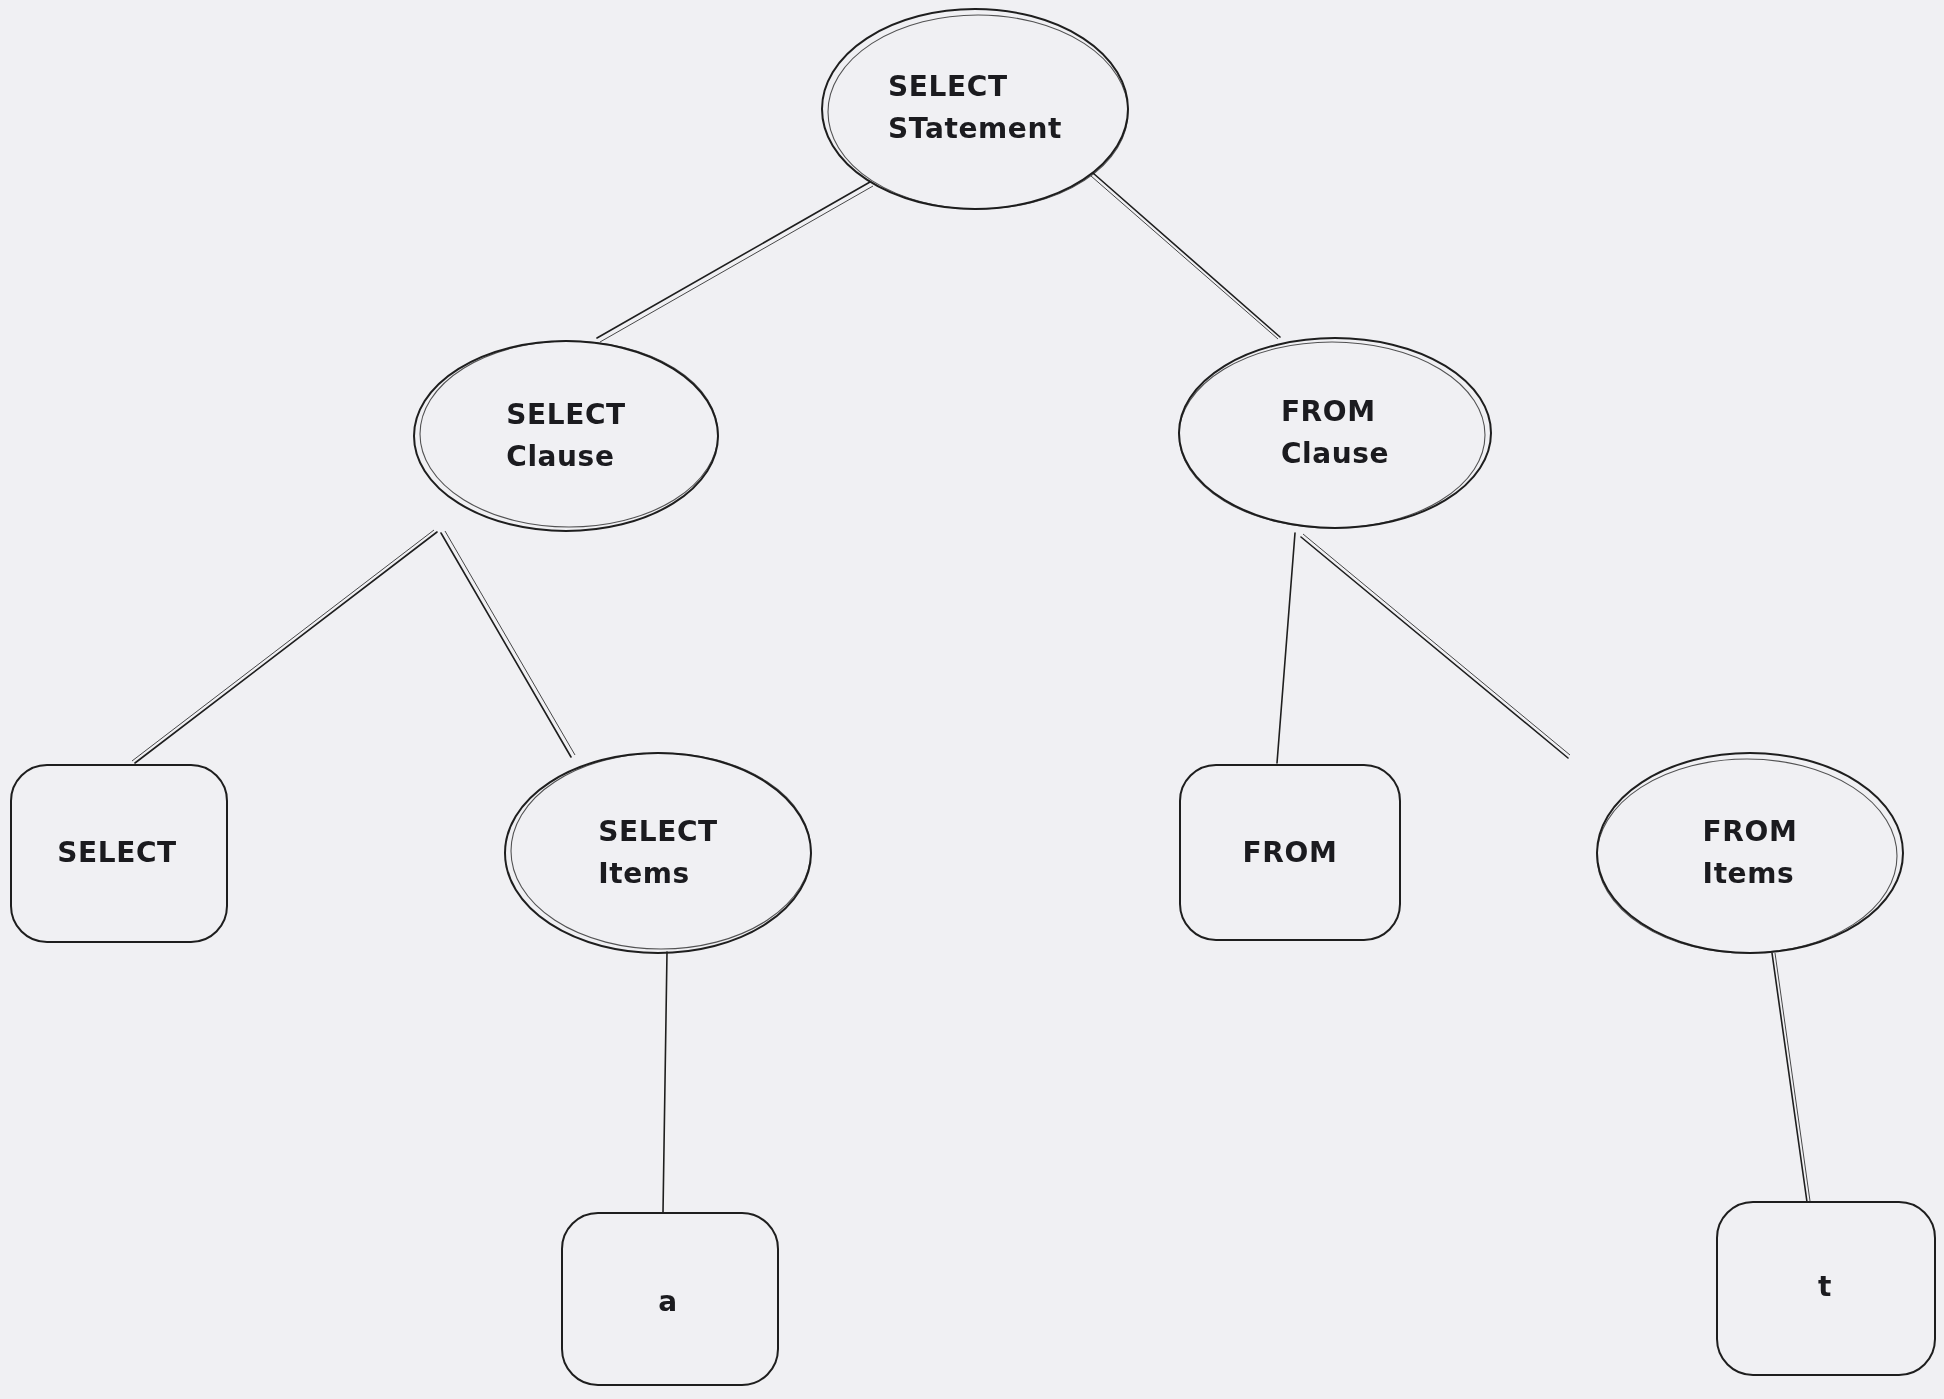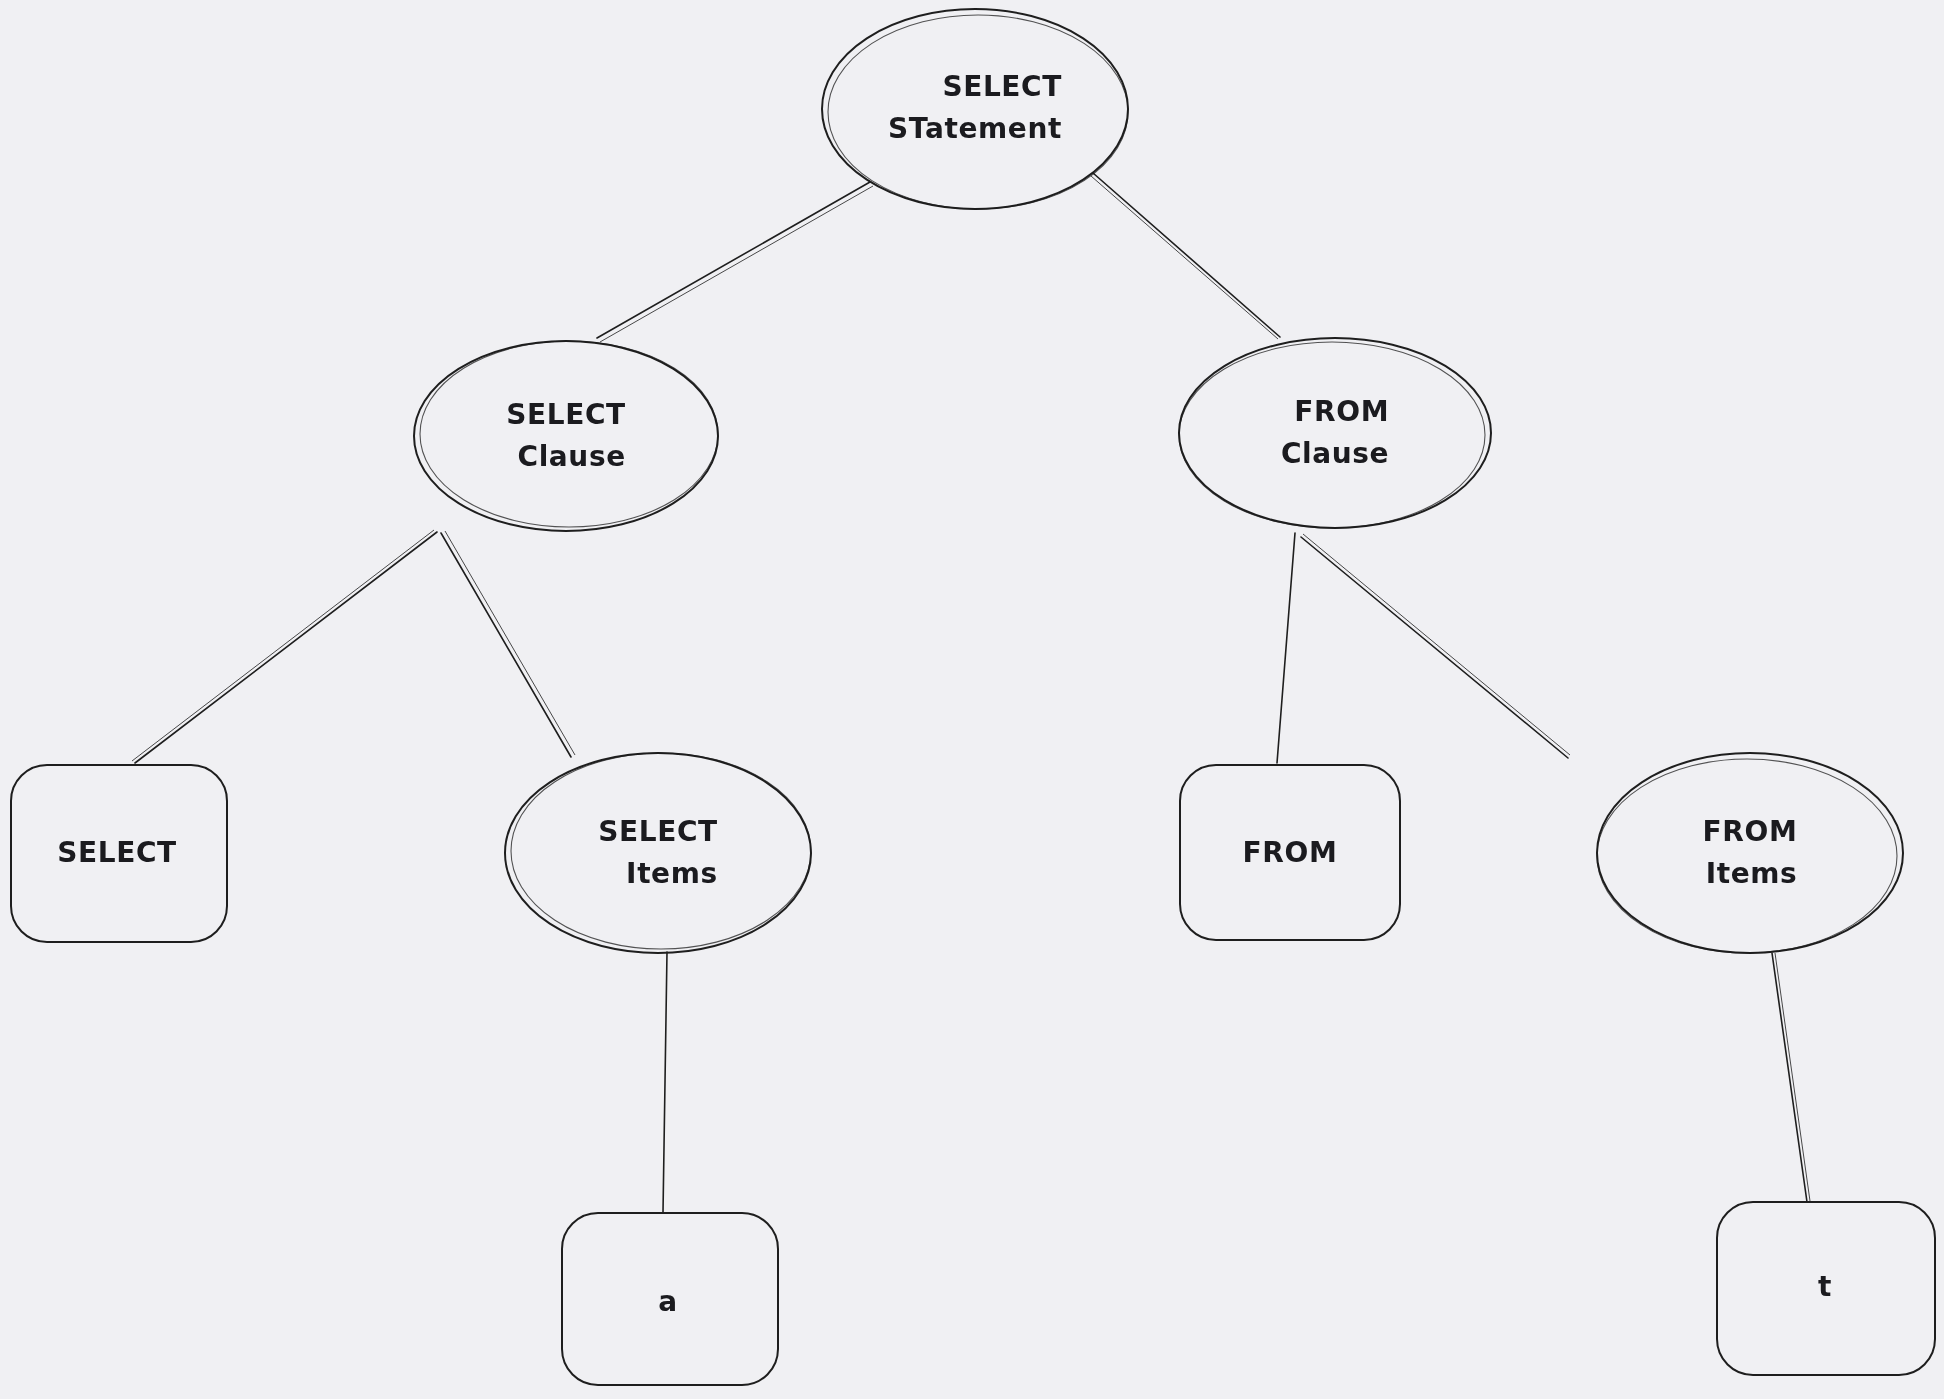--- a/index.html
+++ b/index.html
@@ -39,21 +39,21 @@
     stroke-linecap: round;
   }
   .edge2 {
     stroke: #1e1e1e;
     stroke-width: 1;
     opacity: 0.8;
   }
   .node-label {
     position: absolute;
     transform: translate(-50%, -50%);
-    text-align: right;
+    text-align: left;
     color: #1b1b1f;
     font-size: 28px;
     font-weight: 600;
     letter-spacing: 0.6px;
     line-height: 1.5;
     white-space: nowrap;
     pointer-events: none;
   }
   .node-label span { display: block; }
 </style>

